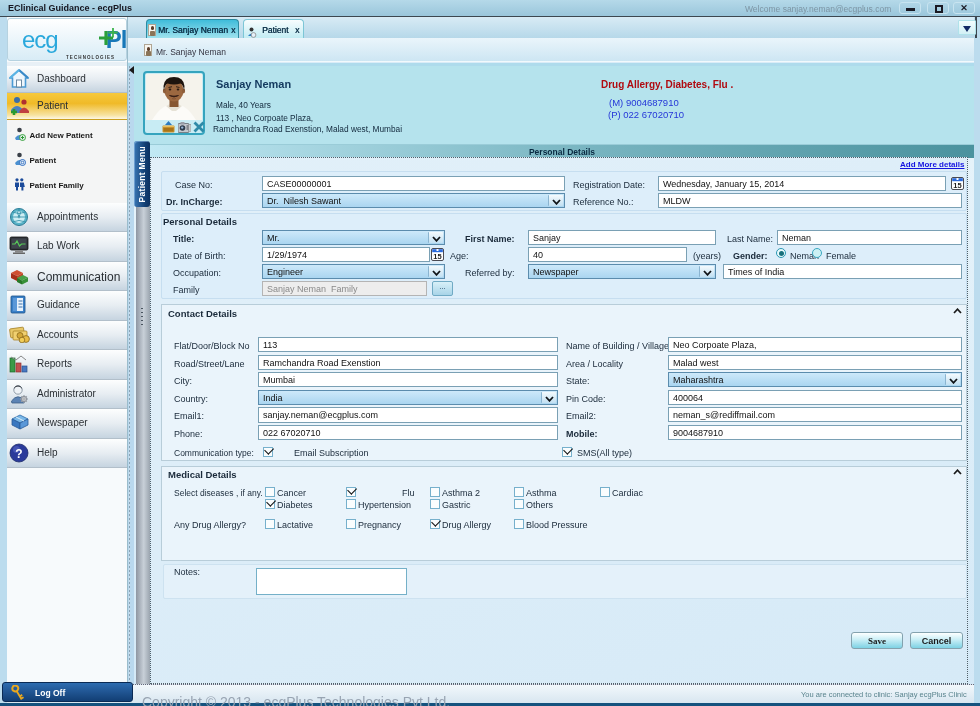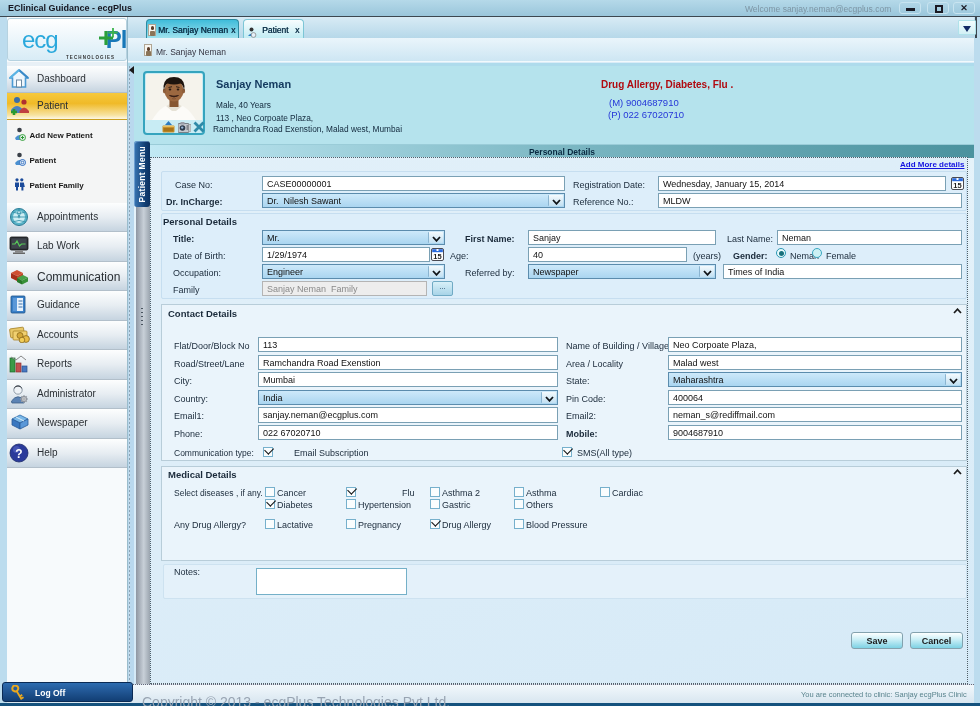--- a/index.html
+++ b/index.html
@@ -408,21 +408,21 @@
 <div class="lbl" style="left:277px;top:520px;font-size:9px;">Lactative</div>
 <div class="cb" style="left:346px;top:519px;"></div>
 <div class="lbl" style="left:358px;top:520px;font-size:9px;">Pregnancy</div>
 <div class="cb ck" style="left:430px;top:519px;"></div>
 <div class="lbl" style="left:442px;top:520px;font-size:9px;">Drug Allergy</div>
 <div class="cb" style="left:514px;top:519px;"></div>
 <div class="lbl" style="left:526px;top:520px;font-size:9px;">Blood Pressure</div>
 <div class="lbl" style="left:174px;top:567px;font-size:9px;z-index:3;">Notes:</div>
 <div class="abs" style="left:163px;top:564px;width:804px;height:35px;background:#e4f1fa;border:1px solid #cde2f0;border-radius:2px;"></div>
 <div class="abs" style="left:256px;top:568px;width:151px;height:27px;background:#fff;border:1px solid #74b0c8;"></div>
-<div class="abs" style="left:851px;top:632px;width:52px;height:17px;background:linear-gradient(#fdffff,#c8eef6 45%,#7ed2e4);border:1px solid #84a2ae;border-radius:3px;font-size:9px;font-weight:bold;color:#1a1a1a;text-align:center;line-height:16px;">Save</div>
+<div class="abs" style="left:851px;top:632px;width:52px;height:17px;background:linear-gradient(#fdffff,#c8eef6 45%,#7ed2e4);border:1px solid #84a2ae;border-radius:3px;font-size:9px;font-weight:bold;color:#1a1a1a;text-align:center;line-height:16px;font-family:Liberation Serif, serif;">Save</div>
 <div class="abs" style="left:910px;top:632px;width:53px;height:17px;background:linear-gradient(#fdffff,#c8eef6 45%,#7ed2e4);border:1px solid #84a2ae;border-radius:3px;font-size:9px;font-weight:bold;color:#1a1a1a;text-align:center;line-height:16px;">Cancel</div>
 
 <div class="abs" style="left:7px;top:684px;width:967px;height:19px;background:linear-gradient(#f2f8fc,#d8e6f0);border-top:1px dotted #667;"></div>
 <div class="abs" style="left:0;top:703px;width:980px;height:3px;background:#15527e;"></div>
 <div class="abs" style="left:142px;top:694px;font-size:14px;color:#98a4b2;">Copyright © 2013 - ecgPlus Technologies Pvt Ltd.</div>
 <div class="abs" style="left:801px;top:690px;font-size:7.5px;color:#5a848e;">You are connected to clinic: Sanjay ecgPlus Clinic</div>
 <div class="abs" style="left:2px;top:682px;width:131px;height:20px;background:linear-gradient(#2e6cb0,#123e74);border:1px solid #0a2a54;border-radius:3px;">
   <svg class="abs" style="left:7px;top:2px;" width="17" height="16" viewBox="0 0 17 16">
       <g transform="rotate(18 8 8)">
         <circle cx="4" cy="4.5" r="2.9" fill="none" stroke="#eaa81e" stroke-width="2"></circle>

